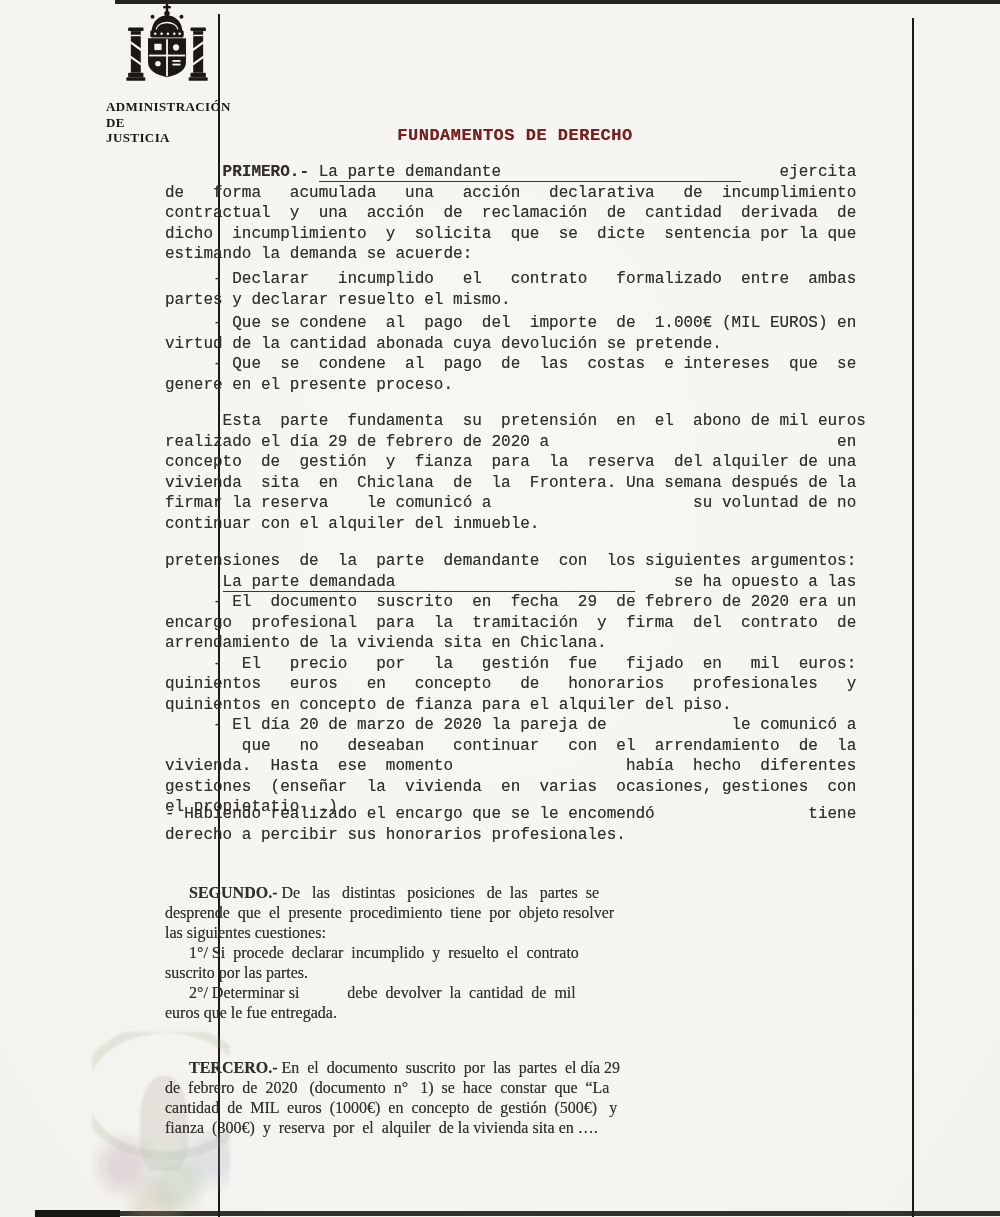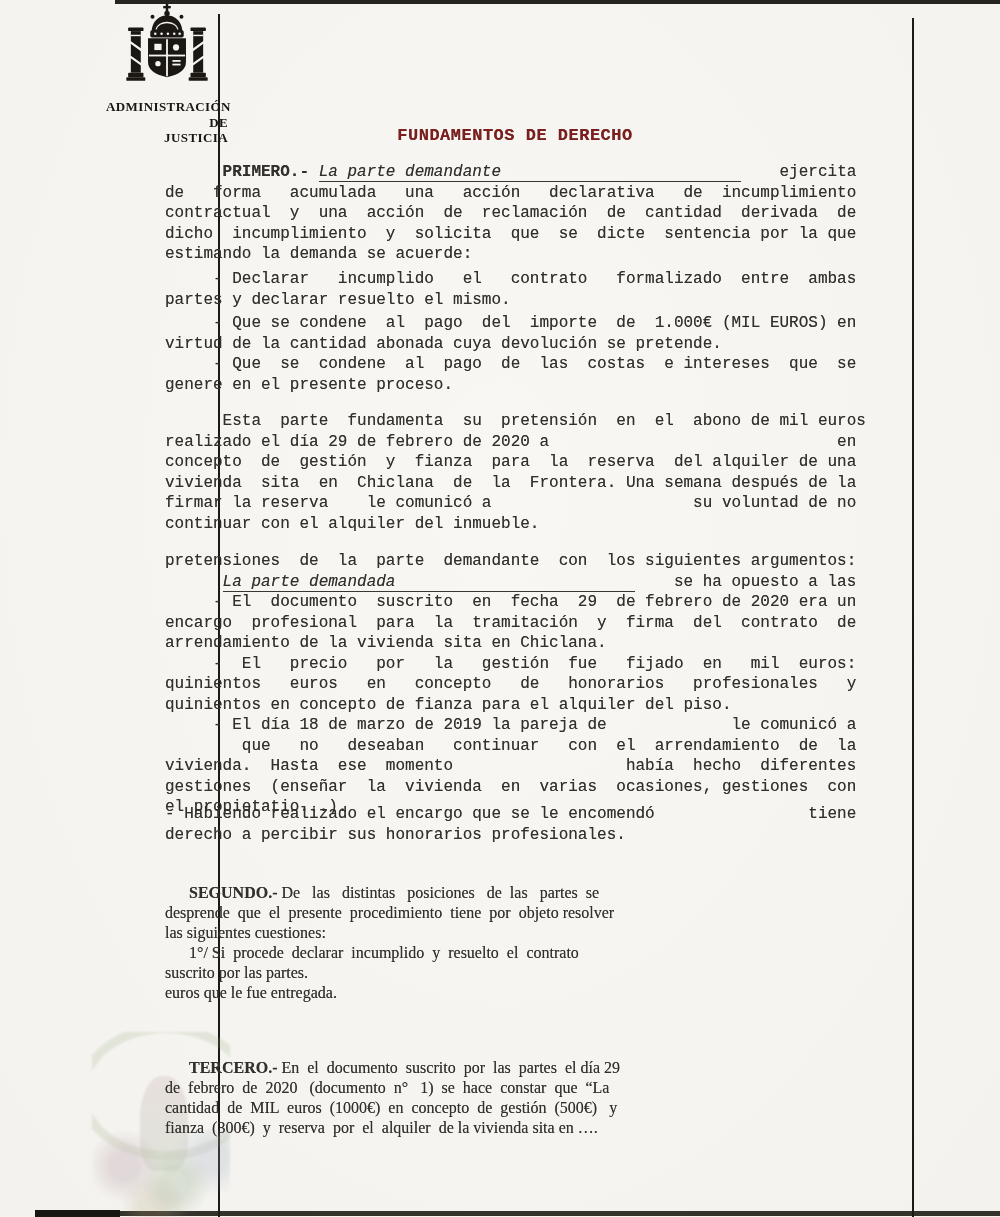--- a/index.html
+++ b/index.html
@@ -9,35 +9,35 @@
     font-family:"Liberation Mono", monospace;
     color:#33302b;
   }
   .strip-top{position:absolute;left:115px;top:0;width:885px;height:4px;background:#262420;}
   .strip-bottom{position:absolute;left:35px;top:1211px;width:965px;height:5px;background:#35322c;}
   .strip-bottom-dark{position:absolute;left:35px;top:1210px;width:85px;height:7px;background:#181611;}
   .vline{position:absolute;background:#1b1a17;}
   .vline.left{left:218px;top:14px;width:2px;height:1203px;}
   .vline.right{left:912px;top:18px;width:2px;height:1199px;}
 
-  .emblem{position:absolute;left:106px;top:4px;width:122px;text-align:right;}
+  .emblem{position:absolute;left:106px;top:4px;width:122px;text-align:left;}
   .emblem svg{display:block;margin:0 auto;width:92px;height:94px;}
   .org{font-family:"Liberation Serif", serif;font-weight:bold;font-size:13px;line-height:13.5px;
        letter-spacing:.4px;color:#1a1712;margin-top:2px;}
 
   .doc-title{position:absolute;left:165px;top:126px;width:700px;text-align:center;
     font-weight:bold;font-size:17px;letter-spacing:.5px;color:#7f1d1d;
     text-shadow:0 0 .4px rgba(43,40,36,.7);}
 
   .para{position:absolute;left:165px;width:706px;font-size:16px;line-height:20.5px;
     text-shadow:0 0 .4px rgba(51,48,43,.6);}
   .para.tight{line-height:20px;font-family:Liberation Serif, serif;}
   .ln{white-space:pre;}
   .b{font-weight:bold;}
-  .u{border-bottom:1.7px solid #3a3731;padding-bottom:0px;font-style:italic;}
+  .u{border-bottom:1.7px solid #3a3731;padding-bottom:0px;}
 
   .watermark{position:absolute;left:92px;top:1032px;width:138px;height:185px;overflow:hidden;
     opacity:.55;filter:blur(1.2px);pointer-events:none;}
   .wm-ring{position:absolute;left:-14px;top:-8px;width:158px;height:118px;border-radius:50%;
     border:9px solid rgba(150,165,120,.35);}
   .wm-figure{position:absolute;left:48px;top:44px;width:48px;height:95px;border-radius:45% 45% 30% 30%;
     background:linear-gradient(180deg, rgba(185,150,150,.38), rgba(145,165,135,.38));}
   .wm-mottle{position:absolute;left:-4px;top:98px;width:146px;height:90px;
     background:
       radial-gradient(circle at 25% 40%, rgba(170,140,150,.45) 0 12%, transparent 30%),
@@ -141,38 +141,39 @@
 
   <div class="para" style="top:551px">
     <div class="ln">pretensiones  de  la  parte  demandante  con  los siguientes argumentos:</div>
     <div class="ln"><span>      </span><span class="u">La parte demandada</span><span class="u">                         </span><span>    </span><span>se ha opuesto a las</span></div>
     <div class="ln">     - El  documento  suscrito  en  fecha  29  de febrero de 2020 era un</div>
     <div class="ln">encargo  profesional  para  la  tramitación  y  firma  del  contrato  de</div>
     <div class="ln">arrendamiento de la vivienda sita en Chiclana.</div>
     <div class="ln">     -  El   precio   por   la   gestión  fue   fijado  en   mil  euros:</div>
     <div class="ln">quinientos   euros   en   concepto   de   honorarios   profesionales   y</div>
     <div class="ln">quinientos en concepto de fianza para el alquiler del piso.</div>
-    <div class="ln">     - El día 18 de marzo de 2019 la pareja de             le comunicó a</div>
+    <div class="ln">     - El día 20 de marzo de 2020 la pareja de             le comunicó a</div>
     <div class="ln">        que   no   deseaban   continuar   con  el  arrendamiento  de  la</div>
     <div class="ln">vivienda.  Hasta  ese  momento                  había  hecho  diferentes</div>
     <div class="ln">gestiones  (enseñar  la  vivienda  en  varias  ocasiones, gestiones  con</div>
     <div class="ln">el propietatio...).</div>
   </div>
 
   <div class="para" style="top:804px">
     <div class="ln">- Habiendo realizado el encargo que se le encomendó                tiene</div>
     <div class="ln">derecho a percibir sus honorarios profesionales.</div>
   </div>
 
   <div class="para tight" style="top:883px">
     <div class="ln"><span>      </span><span class="b">SEGUNDO.- </span><span>De   las   distintas   posiciones   de  las   partes  se</span></div>
     <div class="ln">desprende  que  el  presente  procedimiento  tiene  por  objeto resolver</div>
     <div class="ln">las siguientes cuestiones:</div>
     <div class="ln">      1°/ Si  procede  declarar  incumplido  y  resuelto  el  contrato</div>
     <div class="ln">suscrito por las partes.</div>
+    <div class="ln">      2°/ Determinar si            debe  devolver  la  cantidad  de  mil</div>
     <div class="ln">euros que le fue entregada.</div>
   </div>
 
   <div class="para tight" style="top:1058px">
     <div class="ln"><span>      </span><span class="b">TERCERO.- </span><span>En  el  documento  suscrito  por  las  partes  el día 29</span></div>
     <div class="ln">de  febrero  de  2020   (documento  n°   1)  se  hace  constar  que  “La</div>
     <div class="ln">cantidad  de  MIL  euros  (1000€)  en  concepto  de  gestión  (500€)   y</div>
     <div class="ln">fianza  (300€)  y  reserva  por  el  alquiler  de la vivienda sita en ….</div>
   </div>
 

